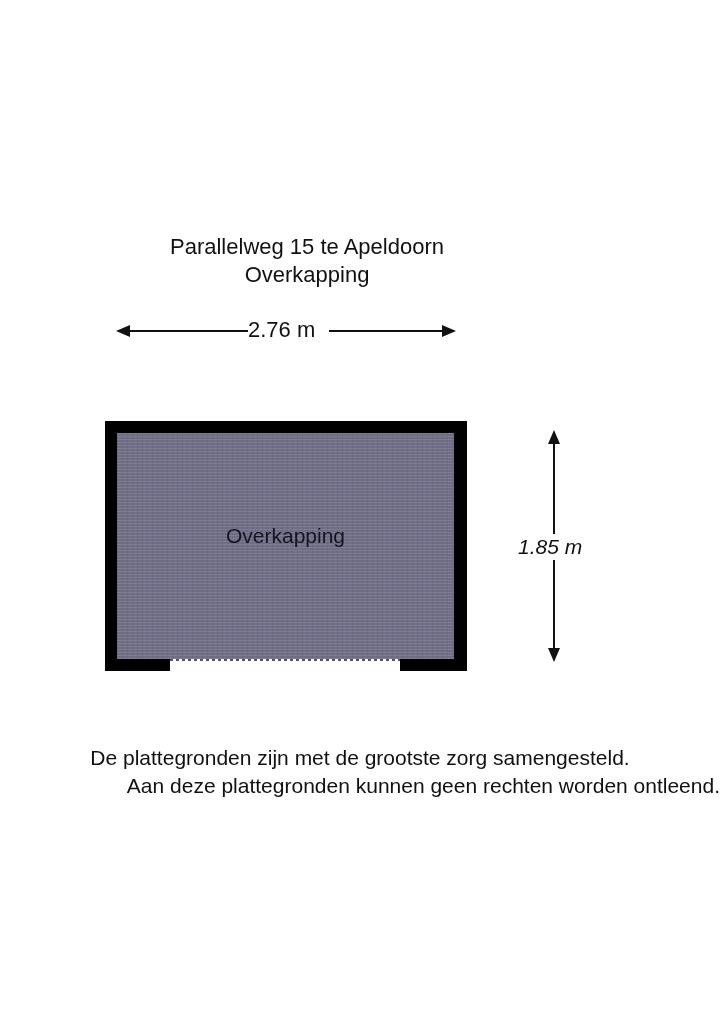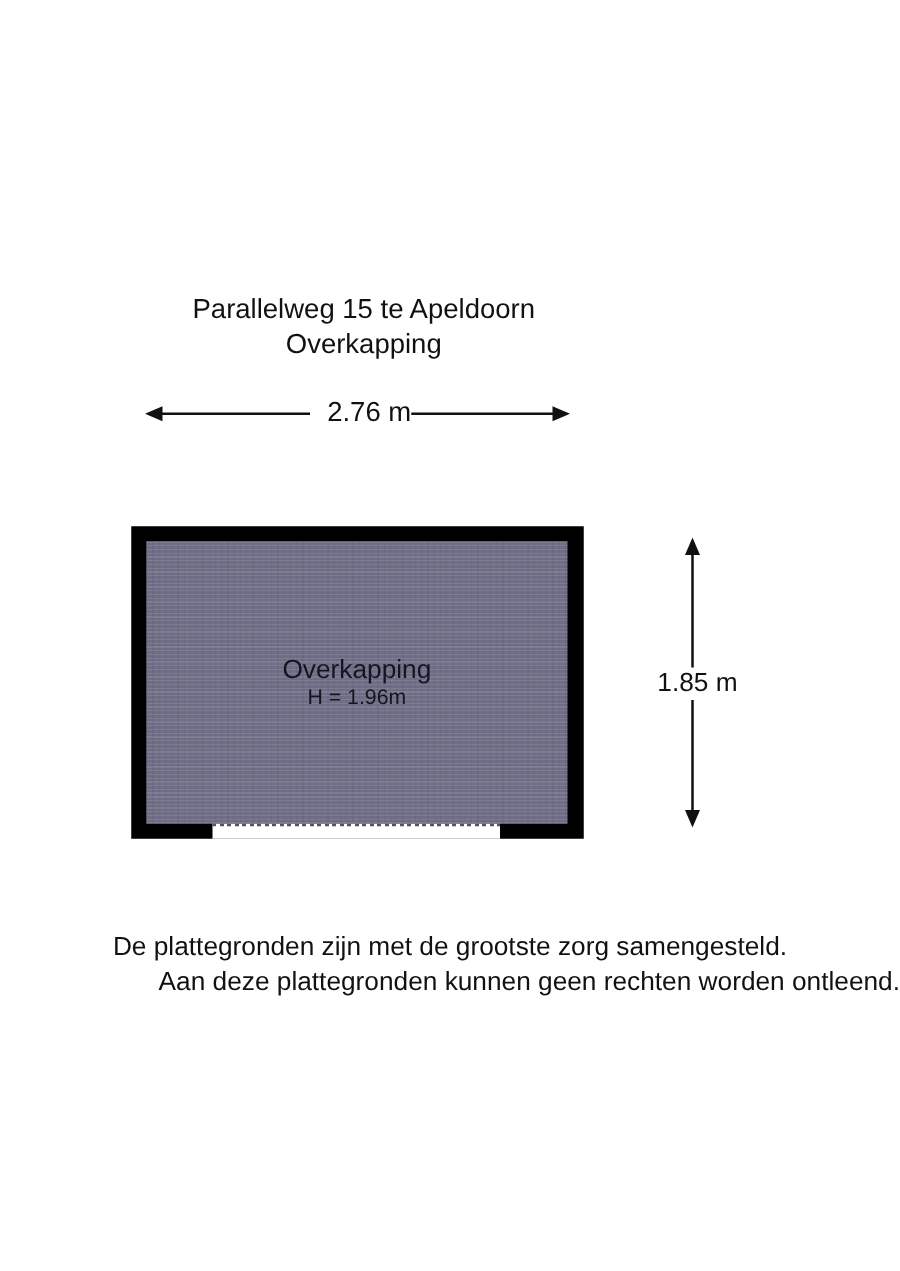--- a/index.html
+++ b/index.html
@@ -1,29 +1,29 @@
 <!DOCTYPE html>
 <html><head>
 <meta charset="utf-8">
 <style>
   html, body { margin:0; padding:0; background:#ffffff; }
   body { width:720px; height:1017px; position:relative; overflow:hidden;
          font-family:"Liberation Sans", sans-serif; color:#111; }
-  .title { position:absolute; left:0; width:582px; text-align:center; font-size:22px; line-height:26px; }
+  .title { position:absolute; left:16px; width:582px; text-align:center; font-size:22px; line-height:26px; }
   .t1 { top:234px; }
   .t2 { top:262px; }
   .hdim { position:absolute; left:116px; top:316px; width:340px; height:28px; }
   .hdim .line { position:absolute; top:14px; height:1.5px; background:#111; }
   .hdim .l1 { left:8px; width:124px; }
   .hdim .l2 { left:213px; width:120px; }
   .hdim .arrowL { position:absolute; left:0; top:9px; width:0; height:0;
        border-top:6px solid transparent; border-bottom:6px solid transparent; border-right:14px solid #111; }
   .hdim .arrowR { position:absolute; right:0; top:9px; width:0; height:0;
        border-top:6px solid transparent; border-bottom:6px solid transparent; border-left:14px solid #111; }
-  .hdim .lbl { position:absolute; left:132px; width:81px; top:0; text-align:right; font-size:22px; line-height:28px; }
+  .hdim .lbl { position:absolute; left:132px; width:81px; top:0; text-align:left; font-size:22px; line-height:28px; }
 
   .room { position:absolute; left:105px; top:421px; width:362px; height:250px; background:#000; }
   .floor { position:absolute; left:12px; top:12px; width:337px; height:226px;
       background-color:#6f6e86;
       background-image:
         repeating-linear-gradient(0deg, rgba(255,255,255,0.10) 0px, rgba(255,255,255,0.10) 1px, transparent 1px, transparent 3px),
         repeating-linear-gradient(90deg, rgba(0,0,0,0.05) 0px, rgba(0,0,0,0.05) 1px, transparent 1px, transparent 5px); }
   .opening { position:absolute; left:65px; top:238px; width:230px; height:12px; background:#fff; }
   .opening .dash { position:absolute; left:0; top:0; width:100%; height:2px;
       background-image:repeating-linear-gradient(90deg,#555 0px,#555 3px,transparent 3px,transparent 6px); }
@@ -31,21 +31,21 @@
   .room-h { position:absolute; left:0; width:100%; top:116px; text-align:center; font-size:17px; line-height:18px; color:#151520; }
 
   .vdim { position:absolute; left:540px; top:430px; width:70px; height:232px; }
   .vdim .vline { position:absolute; left:13px; width:1.5px; background:#111; }
   .vdim .v1 { top:12px; height:92px; }
   .vdim .v2 { top:130px; height:90px; }
   .vdim .arrowU { position:absolute; left:8px; top:0; width:0; height:0;
       border-left:6px solid transparent; border-right:6px solid transparent; border-bottom:14px solid #111; }
   .vdim .arrowD { position:absolute; left:8px; bottom:0; width:0; height:0;
       border-left:6px solid transparent; border-right:6px solid transparent; border-top:14px solid #111; }
-  .vdim .lbl { position:absolute; left:-22px; top:104px; width:80px; text-align:center; font-size:21px; line-height:26px; }
+  .vdim .lbl { position:absolute; left:-22px; top:104px; width:80px; text-align:left; font-size:21px; line-height:26px;font-style:italic; }
 
   .disclaimer { position:absolute; left:0; width:720px; text-align:center; font-size:21px; line-height:28px;margin-top:17px; }
   .d1 { top:727px; }
   .d2 { top:755px;text-align:right; }
 </style>
 </head>
 <body>
 
 <div class="title t1">Parallelweg 15 te Apeldoorn</div>
 <div class="title t2">Overkapping</div>
@@ -54,21 +54,20 @@
   <div class="arrowL"></div>
   <div class="line l1"></div>
   <div class="lbl">2.76 m</div>
   <div class="line l2"></div>
   <div class="arrowR"></div>
 </div>
 
 <div class="room">
   <div class="floor">
     <div class="room-name">Overkapping</div>
-    <div class="room-h">H = 1.96m</div>
   </div>
   <div class="opening">
     <div class="dash"></div>
   </div>
 </div>
 
 <div class="vdim">
   <div class="arrowU"></div>
   <div class="vline v1"></div>
   <div class="lbl">1.85 m</div>

